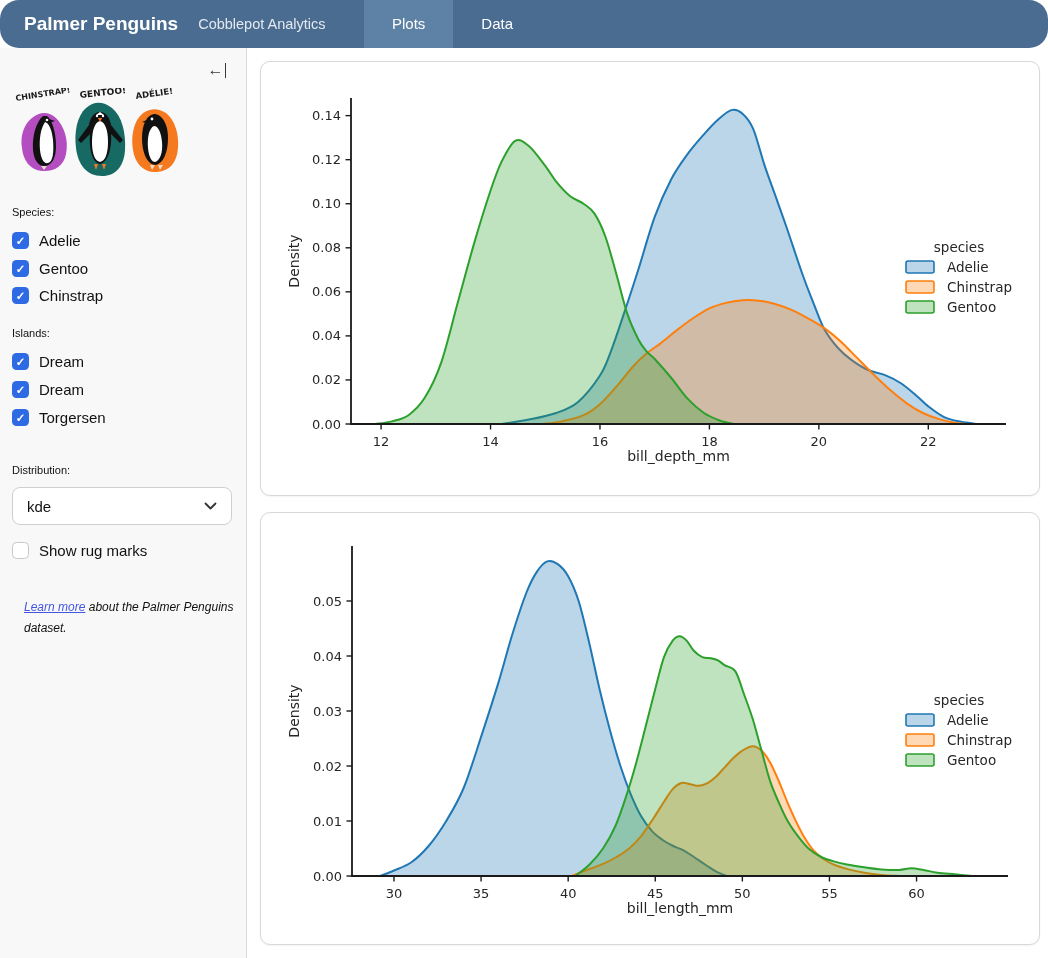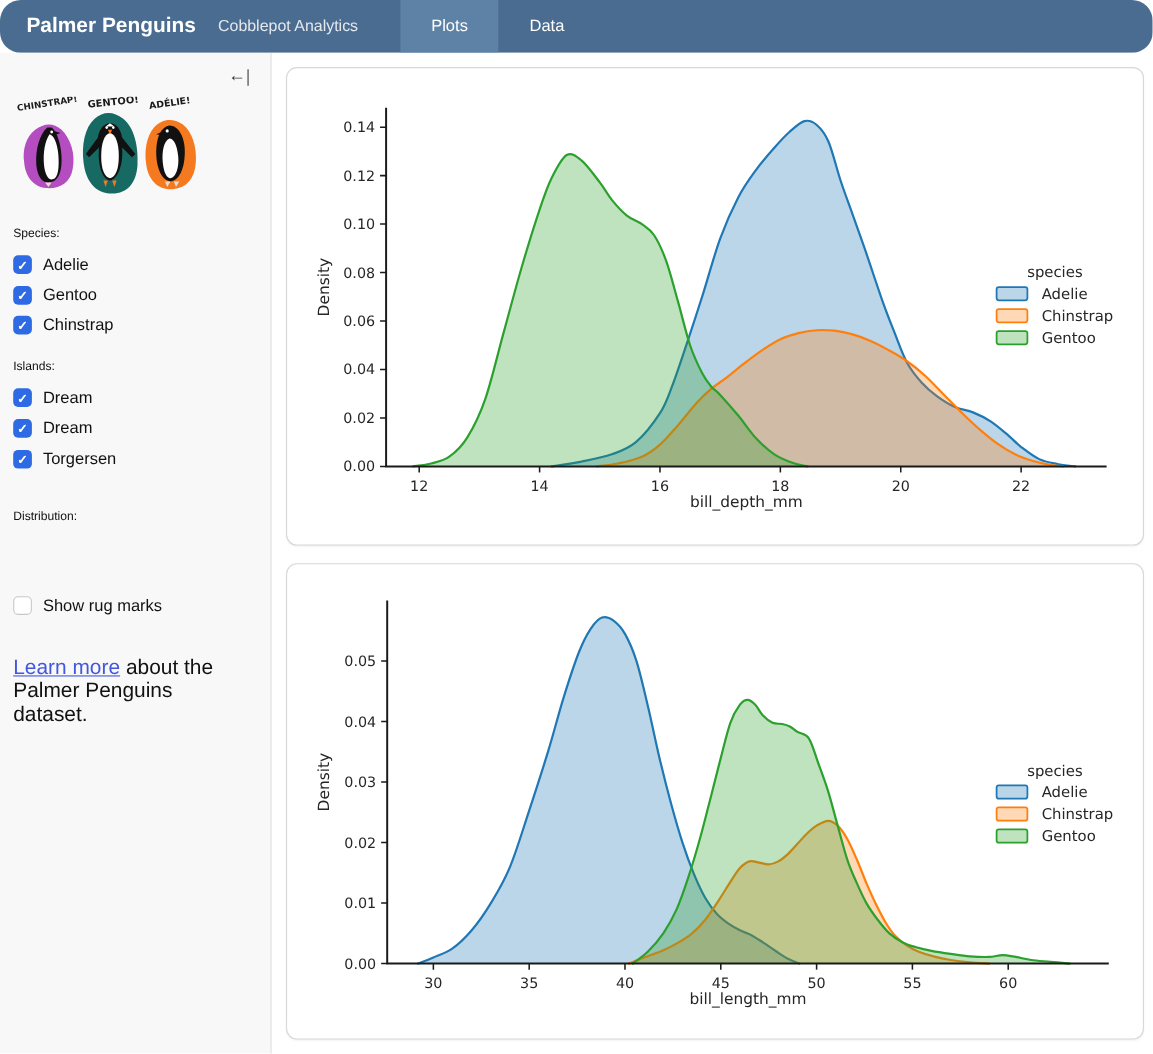--- a/index.html
+++ b/index.html
@@ -27,22 +27,22 @@
   .check-row{position:absolute;left:12px;display:flex;align-items:center;gap:10px;}
   .cbox{width:17px;height:17px;border-radius:4.5px;background:#2d6ae3;display:flex;
         align-items:center;justify-content:center;color:#fff;font-size:11.5px;font-weight:bold;
         cursor:pointer;flex:0 0 auto;}
   .cbox.unchecked{background:#fff;border:1px solid #c8c8c8;width:15px;height:15px;color:transparent;}
   .check-row .lbl{font-size:15px;color:#111;}
   .select{position:absolute;left:12px;top:439px;width:220px;height:38px;background:#fff;
           border:1px solid #cfcfcf;border-radius:8px;display:flex;align-items:center;
           justify-content:space-between;padding:0 14px;box-sizing:border-box;cursor:pointer;}
   .select .val{font-size:15px;color:#111;}
-  .footer-note{position:absolute;left:12px;top:549px;width:212px;font-size:19px;
-               line-height:21px;color:#111;}
+  .footer-note{position:absolute;left:24px;top:549px;width:212px;font-size:12px;
+               line-height:21px;color:#111;font-style:italic;}
   .footer-note a{color:#4356df;text-decoration:underline;cursor:pointer;}
 
   
   .main{position:absolute;left:247px;top:48px;width:801px;height:910px;background:#fff;}
   .card{position:absolute;left:13px;background:#fff;border:1px solid #d8d8d8;border-radius:10px;
         box-shadow:0 1px 2px rgba(0,0,0,.05);}
   #card1{top:13px;width:778px;height:433px;}
   #card2{top:464px;width:778px;height:431px;}
   .card svg.chart{position:absolute;left:0;top:0;}
 
@@ -133,20 +133,26 @@
           <span class="cbox">✓</span>
           <span class="lbl">Dream</span>
         </div>
         <div class="check-row" style="top: 361px;">
           <span class="cbox">✓</span>
           <span class="lbl">Torgersen</span>
         </div>
       </div>
 
     <div class="side-label" style="top:416px">Distribution:</div>
+    <div class="select">
+      <span class="val">kde</span>
+      <svg width="13" height="9" viewBox="0 0 13 9">
+        <polyline points="1.5,1.5 6.5,6.5 11.5,1.5" fill="none" stroke="#333" stroke-width="1.8" stroke-linecap="round" stroke-linejoin="round"></polyline>
+      </svg>
+    </div>
 
     <div class="check-row" style="top:494px">
       <span class="cbox unchecked">✓</span>
       <span class="lbl">Show rug marks</span>
     </div>
 
     <div class="footer-note"><a>Learn more</a><span> about the Palmer Penguins dataset.</span></div>
   </aside>
 
   <main class="main">

